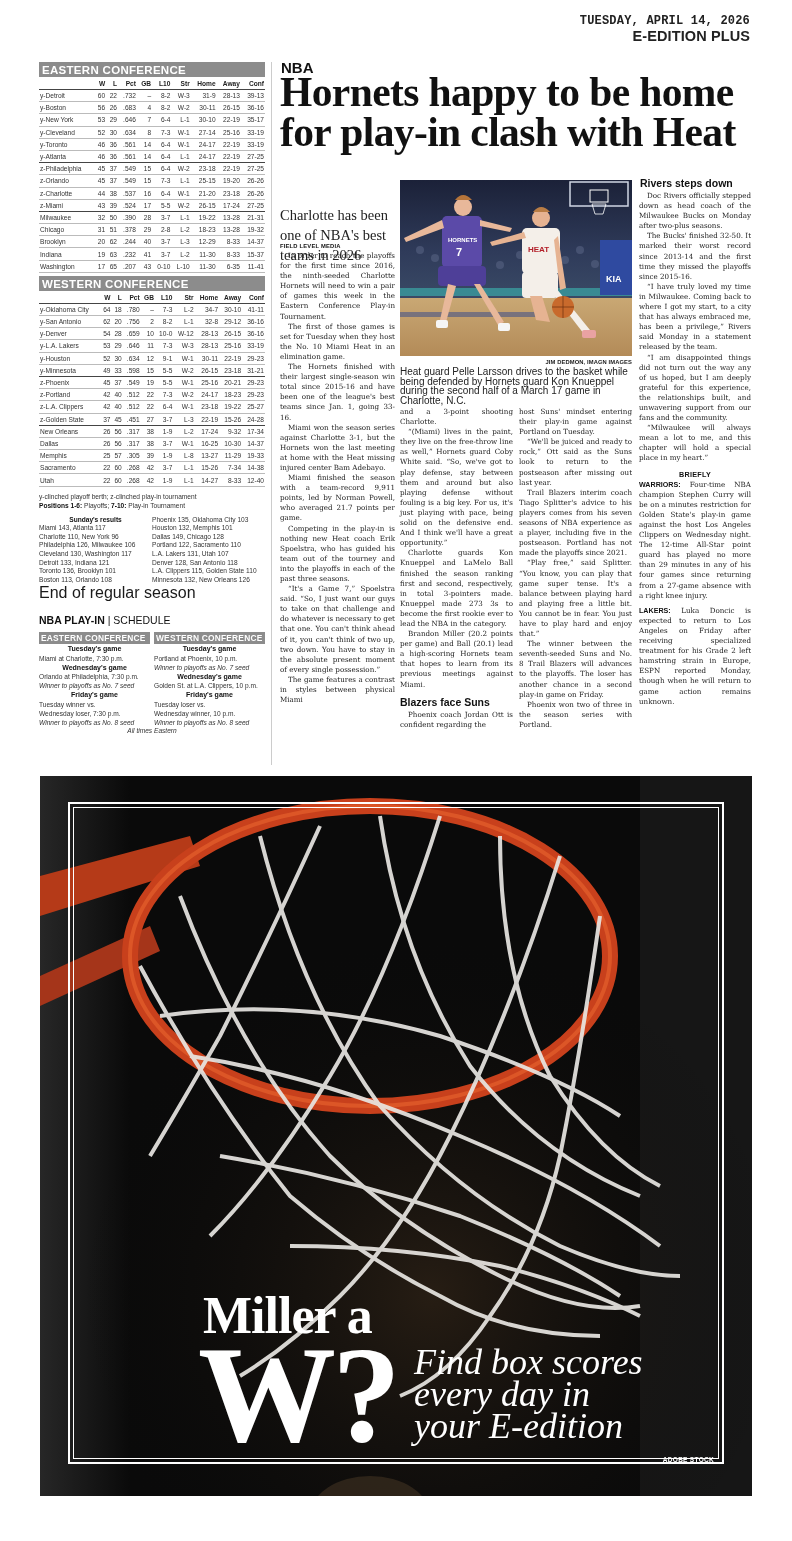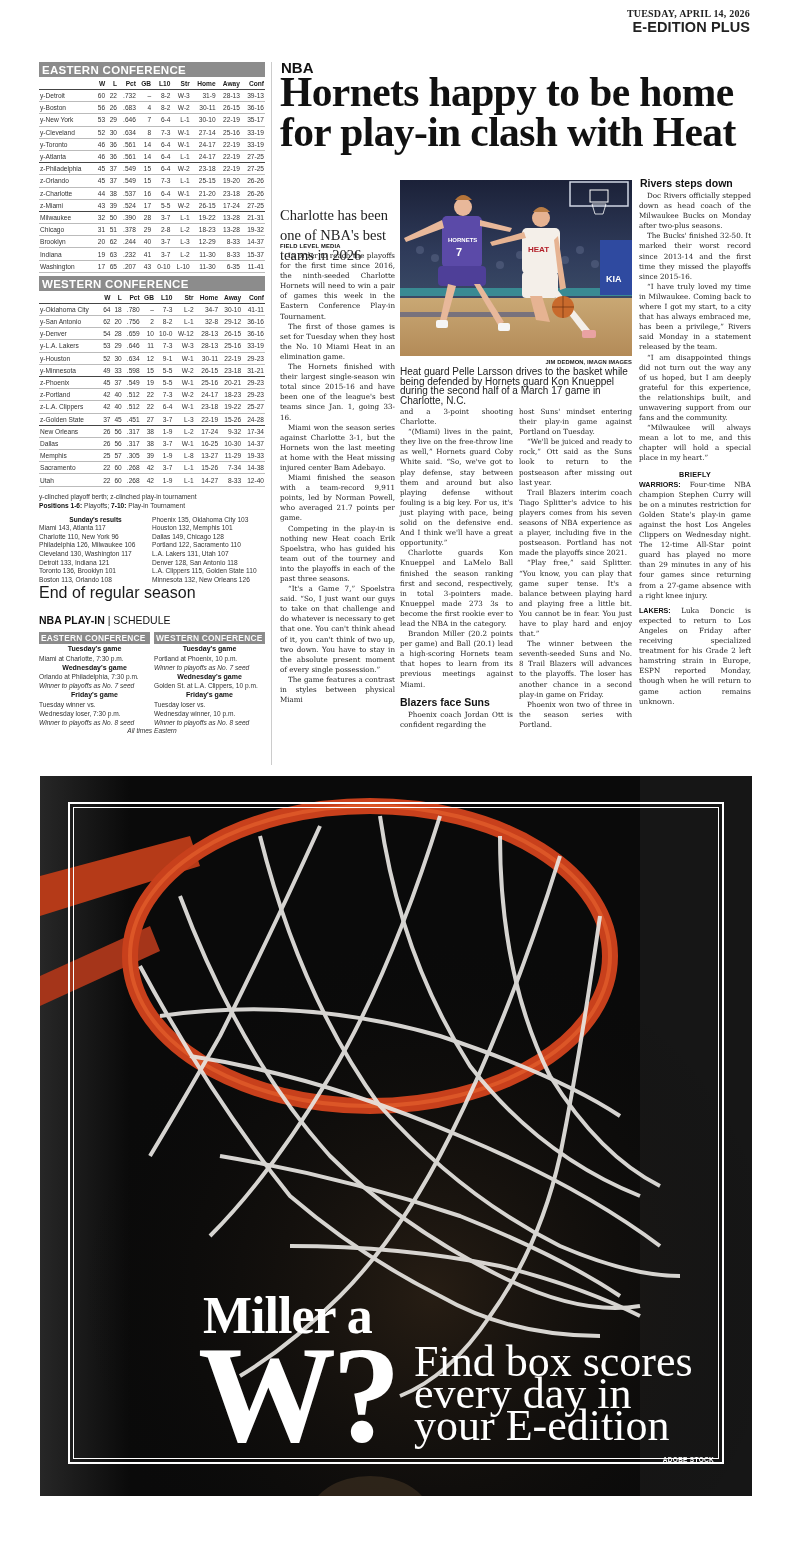--- a/index.html
+++ b/index.html
@@ -1,21 +1,21 @@
 <!DOCTYPE html>
 <html><head>
 <meta charset="utf-8">
 <style>
   * { box-sizing: border-box; margin: 0; padding: 0; }
   html, body { width: 792px; height: 1541px; background: #fff; overflow: hidden; }
   body { position: relative; font-family: "DejaVu Serif", serif; color: #1a1a1a; }
 
   
   .masthead { position: absolute; right: 42px; top: 8px; text-align: right; }
-  .masthead .date { font-family: Liberation Serif, serif; font-weight: bold; font-size: 10px; letter-spacing: 0.2px; color: #222; }
+  .masthead .date { font-family: Liberation Mono, monospace; font-weight: bold; font-size: 12px; letter-spacing: 0.2px; color: #222; margin-top: 6px; }
   .masthead .edition { font-family: "Liberation Sans", sans-serif; font-weight: bold; font-size: 14.5px; color: #222; margin-top: 0; letter-spacing: 0.1px; }
 
   
   .standings { position: absolute; left: 39px; top: 62px; width: 226px; font-family: "Liberation Sans", sans-serif; }
   .conf-head { background: #8c8c8c; color: #fff; font-weight: bold; font-size: 11.5px; padding: 1px 3px 0 3px; height: 15px; line-height: 15px; letter-spacing: 0.3px; }
   table.stand { width: 100%; border-collapse: collapse; font-size: 6.6px; color: #333; }
   table.stand th { font-weight: bold; text-align: right; font-size: 6.6px; padding: 3px 1px 2px 1px; border-bottom: 1px solid #444; color: #222; }
   table.stand th.team { text-align: left; }
   table.stand td { text-align: right; padding: 0 1px; height: 12.2px; border-bottom: 0.6px solid #bbb; white-space: nowrap; }
   table.stand td.team { text-align: left; }
@@ -67,21 +67,21 @@
   .credit { position: absolute; left: 400px; top: 359px; width: 232px; text-align: right; font-family: "Liberation Sans", sans-serif; font-weight: bold; font-size: 5.8px; color: #222; letter-spacing: 0.1px; }
   .credit .agency { font-weight: bold; }
   .caption { position: absolute; left: 400px; top: 367px; width: 236px; font-family: "Liberation Sans", sans-serif; font-size: 10px; line-height: 9.6px; color: #222; }
 
   
   .ad { position: absolute; left: 40px; top: 776px; width: 712px; height: 720px; background: #0a0a0a; overflow: hidden; }
   .ad-frame-outer { position: absolute; left: 28px; top: 26px; width: 656px; height: 662px; border: 2px solid #fff; }
   .ad-frame-inner { position: absolute; left: 33px; top: 31px; width: 646px; height: 652px; border: 1px solid #fff; }
   .score { position: absolute; left: 163px; top: 514px; font-family: "Liberation Serif", serif; font-weight: bold; color: #fff; font-size: 52px; line-height: 52px; letter-spacing: -1px; }
   .wq { position: absolute; left: 158px; top: 554px; font-family: "Liberation Serif", serif; font-weight: bold; color: #fff; font-size: 138px; line-height: 130px; letter-spacing: -4px; }
-  .find { position: absolute; left: 374px; top: 570px; font-family: "Liberation Serif", serif; color: #fff; font-size: 44px; line-height: 32px; }
+  .find { position: absolute; left: 374px; top: 570px; font-family: "Liberation Serif", serif; color: #fff; font-size: 36px; line-height: 32px; font-style: italic; }
   .stock { position: absolute; right: 38px; top: 680px; font-family: "Liberation Sans", sans-serif; font-weight: bold; color: #fff; font-size: 6.5px; letter-spacing: 0.3px; }
 </style>
 </head>
 <body>
 
 <div class="masthead">
   <div class="date">TUESDAY, APRIL 14, 2026</div>
   <div class="edition">E-EDITION PLUS</div>
 </div>
 

